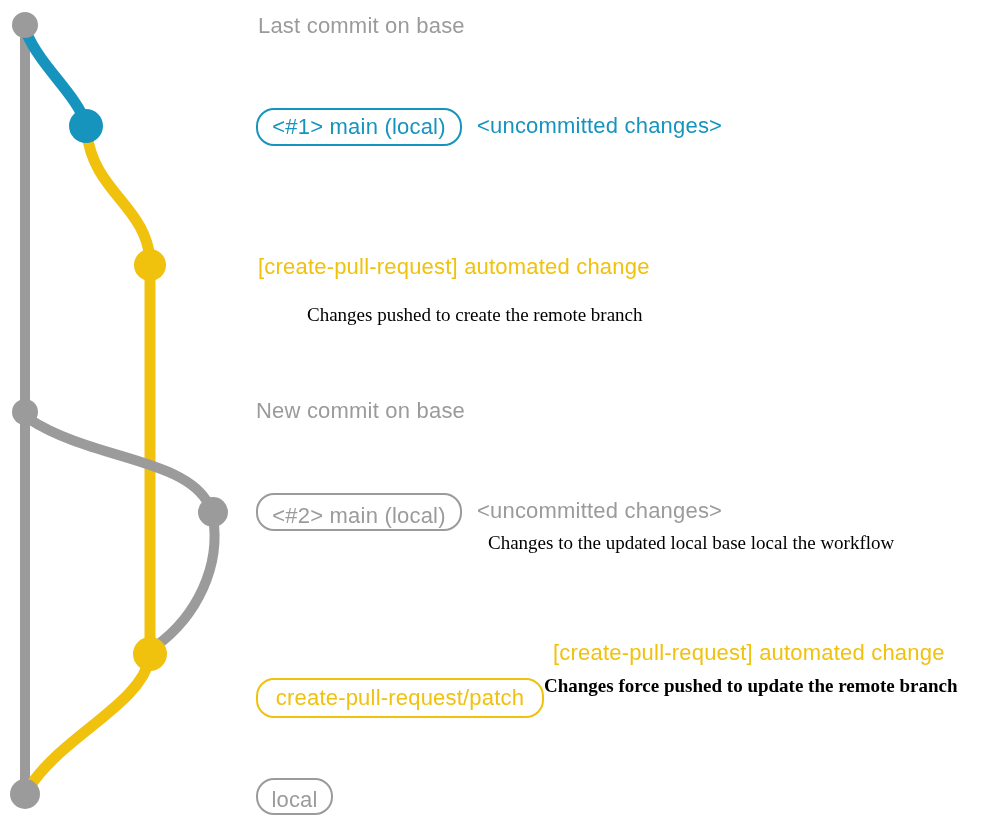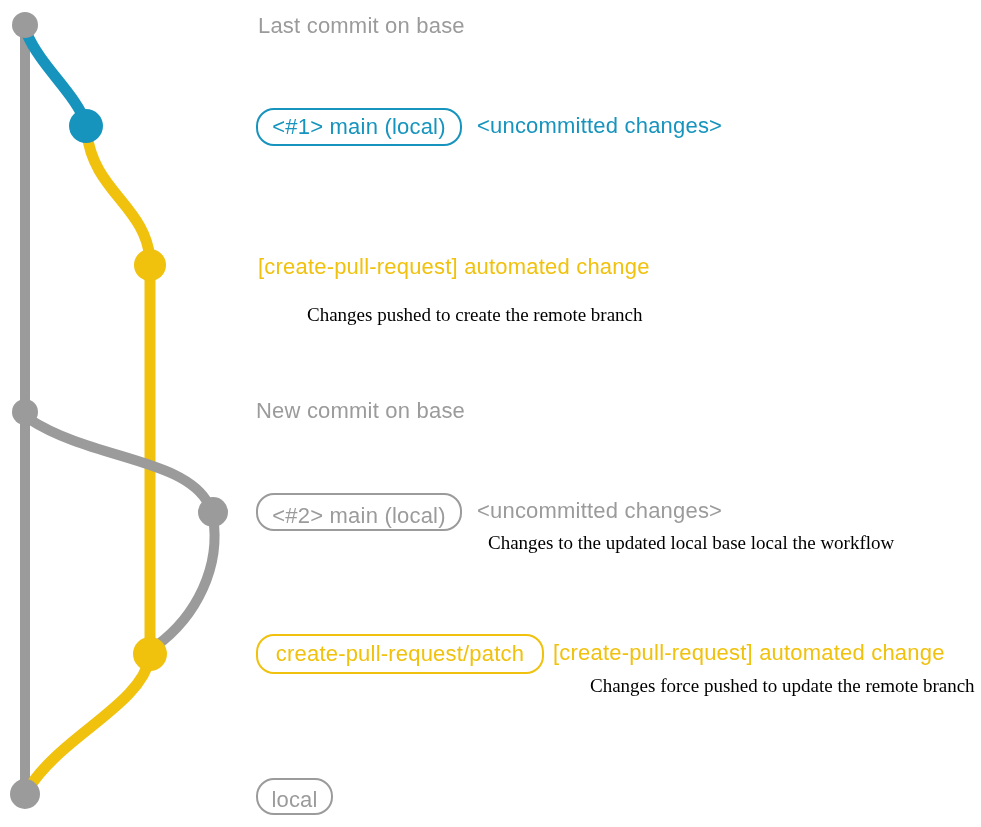--- a/index.html
+++ b/index.html
@@ -35,21 +35,21 @@
   .desc-pushed{left:269px;top:315px;margin-left:38px;}
   
   .lbl-new-commit{left:256px;top:411px;}
   
   .box-main2{left:256px;top:493px;width:206px;height:38px;}
   .lbl-uncommitted2{left:477px;top:511px;}
   .desc-updated-base{left:488px;top:543px;}
   
   .box-patch{left:256px;top:634px;width:288px;height:40px;}
   .lbl-auto2{left:553px;top:653px;}
-  .desc-force-pushed{left:590px;top:686px;}
+  .desc-force-pushed{left:544px;top:686px;font-weight:bold;}
   
   .box-main-final{left:256px;top:778px;width:77px;height:37px;}
   .lbl-merge{left:344px;top:797px;}
 </style>
 </head>
 <body>
 
 <div class="canvas">
 
   <svg class="graph-svg" width="981" height="827" viewBox="0 0 981 827">
@@ -88,21 +88,21 @@
   <div class="label serif desc-pushed">Changes pushed to create the remote branch</div>
 
   <div class="label sans c-gray lbl-new-commit">New commit on base</div>
 
   <div class="pill b-gray label box-main2" style="transform:none;">
     <span class="sans c-gray">&lt;#2&gt; main (local)</span>
   </div>
   <div class="label sans c-gray lbl-uncommitted2">&lt;uncommitted changes&gt;</div>
   <div class="label serif desc-updated-base">Changes to the updated local base local the workflow</div>
 
-  <div class="pill b-yellow label box-patch" style="transform:none;">
+  <div class="pill b-yellow label box-patch" style="transform:none;margin-top:44px;">
     <span class="sans c-yellow">create-pull-request/patch</span>
   </div>
   <div class="label sans c-yellow lbl-auto2">[create-pull-request] automated change</div>
   <div class="label serif desc-force-pushed">Changes force pushed to update the remote branch</div>
 
   <div class="pill b-gray label box-main-final" style="transform:none;">
     <span class="sans c-gray">local</span>
   </div>
 
 </div>

